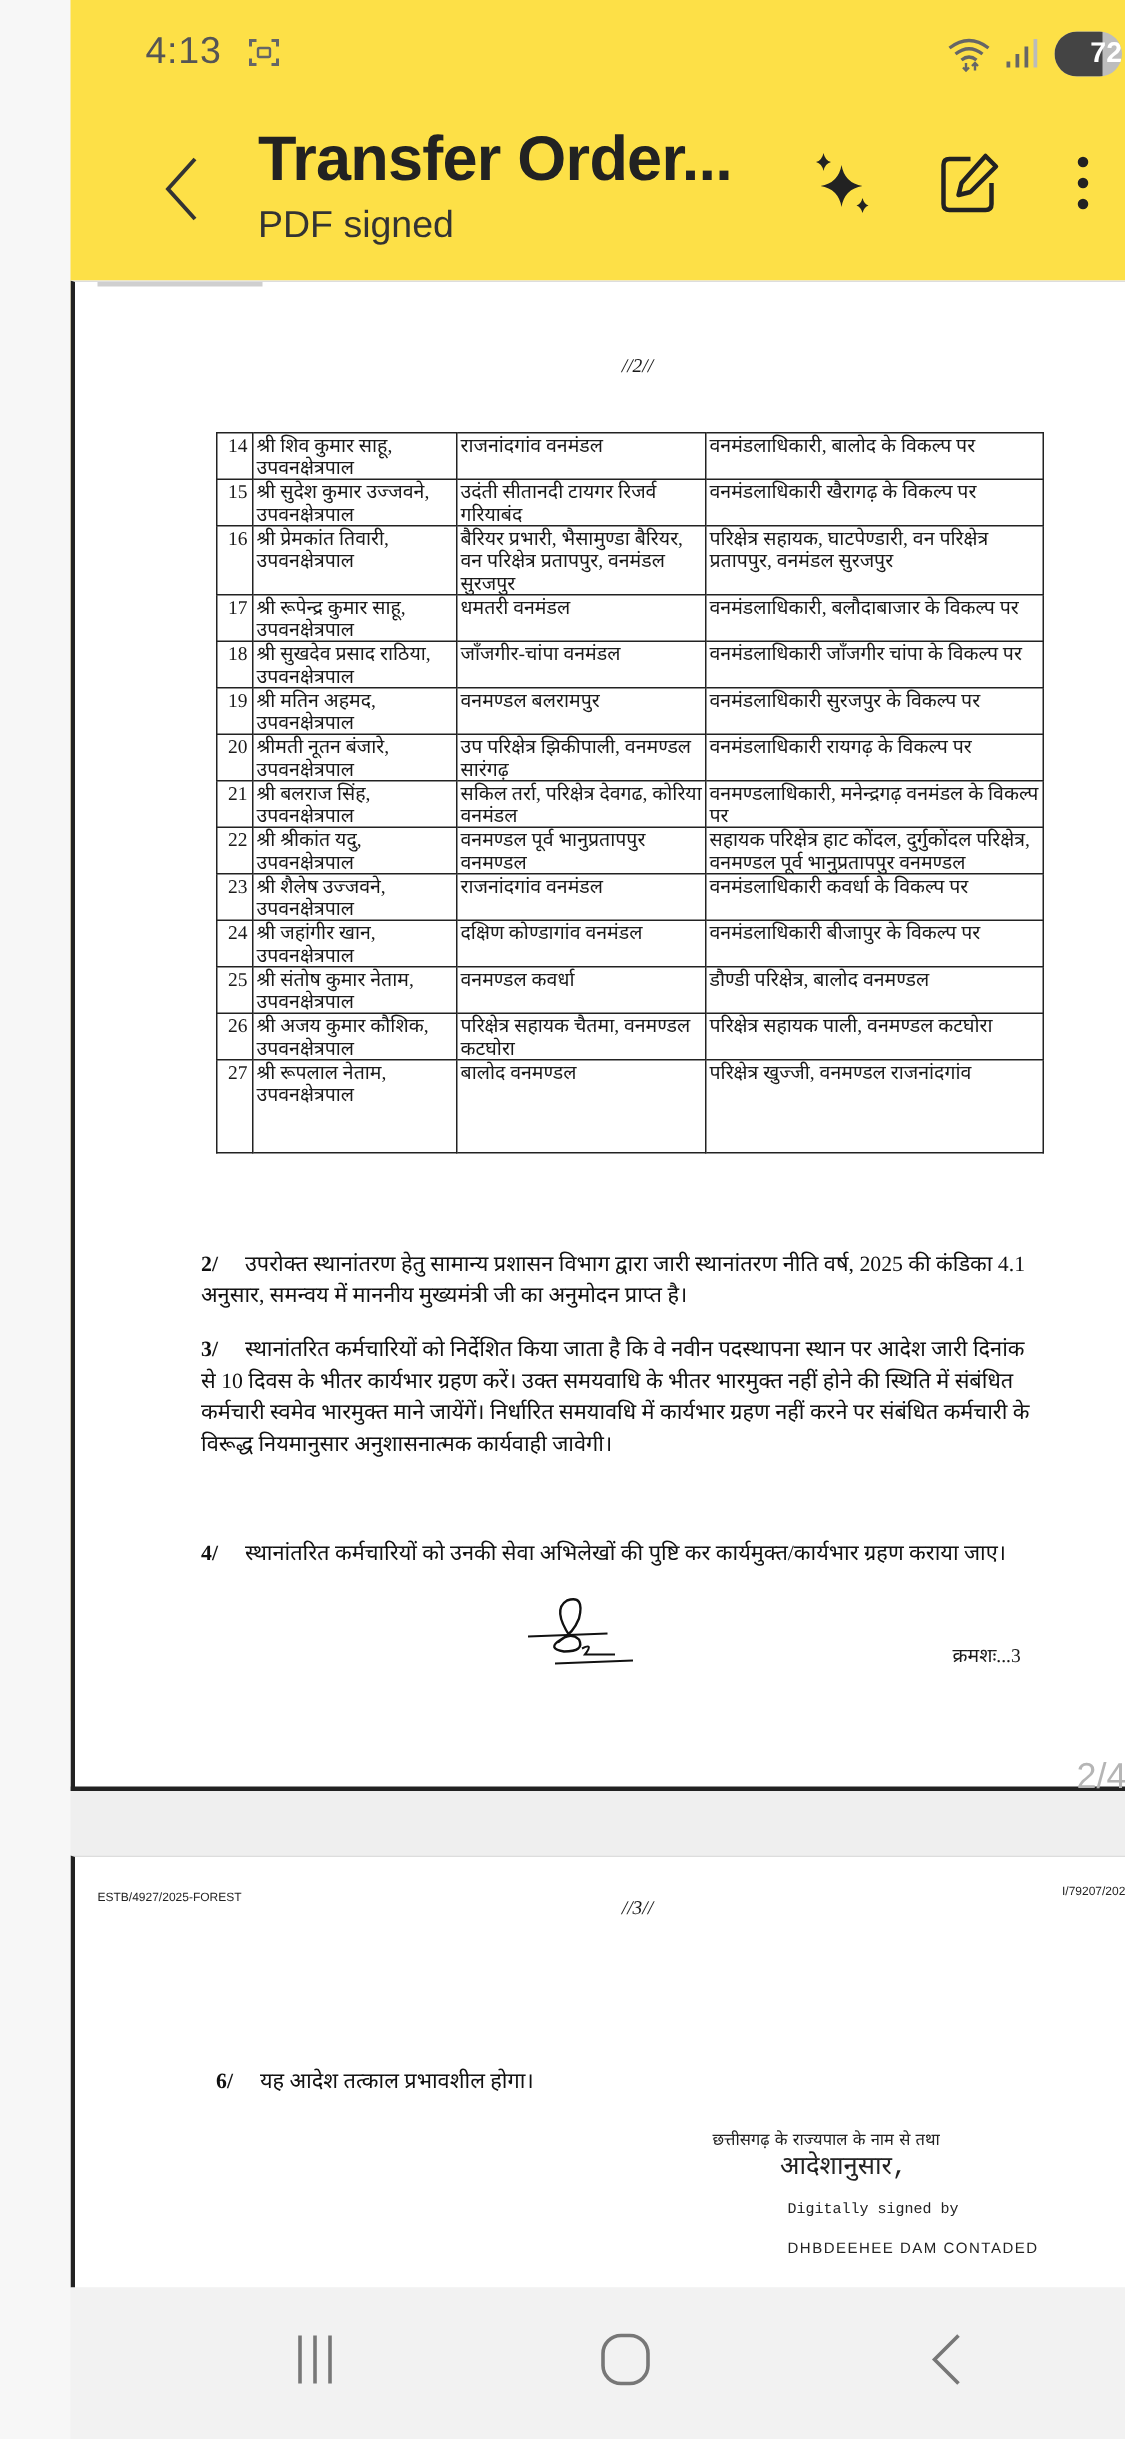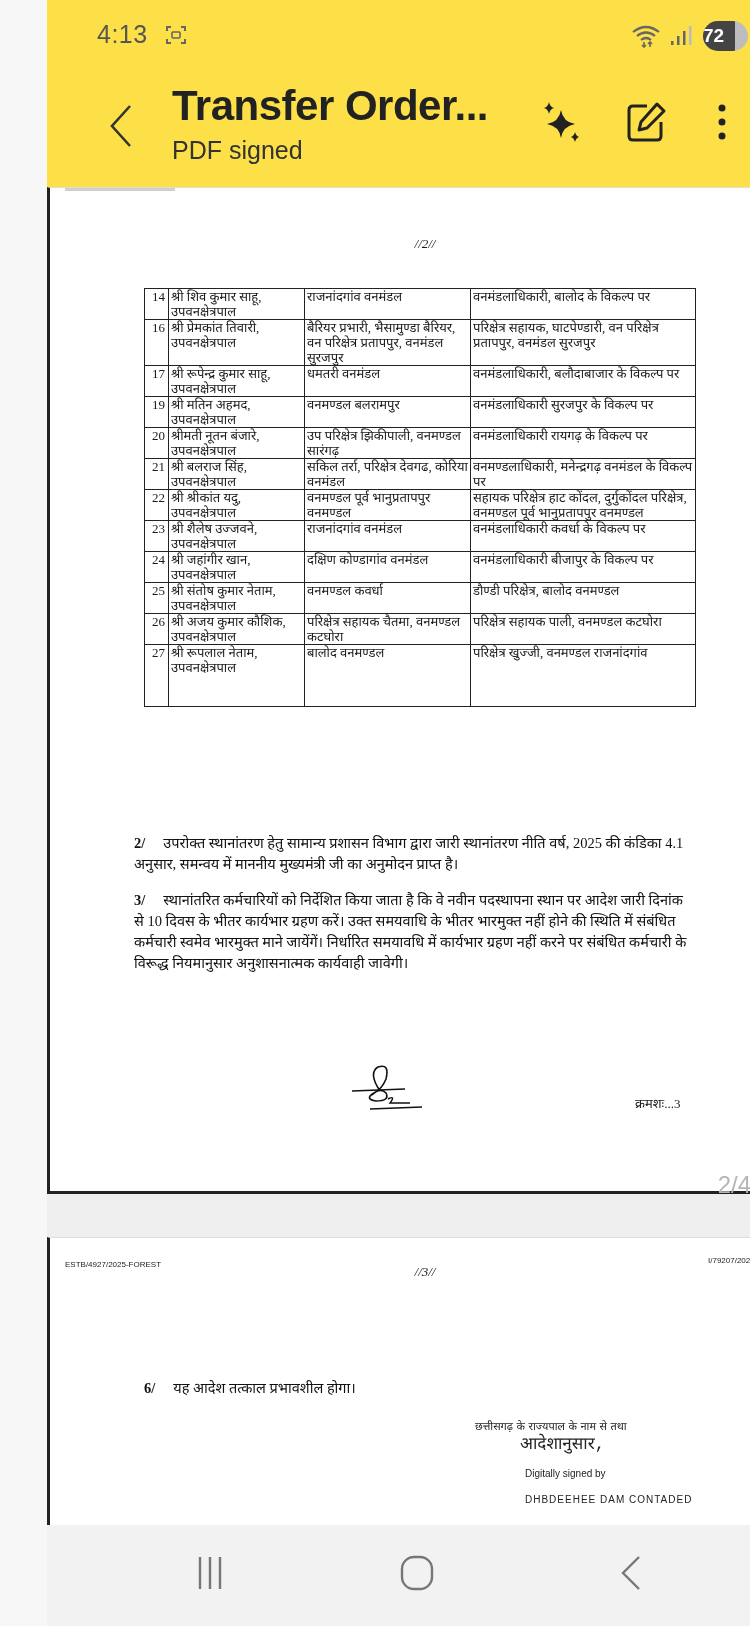--- a/index.html
+++ b/index.html
@@ -7,21 +7,21 @@
   .screen { position: relative; width: 750px; height: 1147px; background: #fde047; margin-left: 47px; }
 
   
   .status-bar { position: absolute; left: 0; top: 0; width: 750px; height: 70px; }
   .status-time { position: absolute; left: 50px; top: 20px; font-size: 25px; color: #555; font-family: "Liberation Sans", sans-serif; letter-spacing: 0.5px; }
   .screenshot-icon { position: absolute; left: 118px; top: 24px; width: 22px; height: 22px; }
   .wifi-icon { position: absolute; left: 584px; top: 24px; width: 30px; height: 24px; }
   .signal-icon { position: absolute; left: 622px; top: 24px; width: 24px; height: 22px; }
   .battery { position: absolute; left: 656px; top: 21px; width: 45px; height: 30px; border-radius: 15px; overflow: hidden; background: #bdbdbd; }
   .battery-fill { position: absolute; left: 0; top: 0; height: 100%; background: #444; }
-  .battery-text { position: absolute; left: 0; top: 0; width: 100%; height: 100%; color: #fff; font-size: 19px; font-weight: bold; text-align: left; line-height: 30px; }
+  .battery-text { position: absolute; left: 0; top: 0; width: 100%; height: 100%; color: #fff; font-size: 19px; font-weight: bold; text-align: right; line-height: 30px; }
 
   
   .app-bar { position: absolute; left: 0; top: 70px; width: 750px; height: 115px; }
   .back-btn { position: absolute; left: 55px; top: 28px; width: 40px; height: 56px; cursor: pointer; }
   .doc-title { position: absolute; left: 125px; top: 12px; font-size: 42px; font-weight: bold; color: #222; letter-spacing: -0.5px; }
   .doc-subtitle { position: absolute; left: 125px; top: 66px; font-size: 25px; color: #333; }
   .ai-btn { position: absolute; left: 494px; top: 30px; width: 42px; height: 44px; cursor: pointer; }
   .edit-btn { position: absolute; left: 578px; top: 30px; width: 42px; height: 44px; cursor: pointer; }
   .more-btn { position: absolute; left: 660px; top: 30px; width: 30px; height: 44px; cursor: pointer; }
 
@@ -51,21 +51,21 @@
   .signature { position: absolute; left: 300px; top: 875px; width: 80px; height: 50px; }
   .kramash { position: absolute; left: 585px; top: 906px; font-family: "Liberation Serif", serif; font-size: 13px; }
   .page-indicator { position: absolute; right: 46px; top: 983px; font-size: 24px; color: #b5b5b5; font-family: "Liberation Sans", sans-serif; }
 
   .ref-left { position: absolute; left: 15px; top: 22px; font-size: 8px; font-family: "Liberation Sans", sans-serif; color: #222; }
   .ref-right { position: absolute; left: 658px; top: 18px; font-size: 8px; font-family: "Liberation Sans", sans-serif; color: #222; }
   .p5 { top: 84px; left: 94px; }
   .p6 { top: 140px; left: 94px; }
   .sign-line1 { position: absolute; left: 425px; top: 180px; font-size: 11px; font-family: "DejaVu Sans", sans-serif; color: #222; }
   .sign-line2 { position: absolute; left: 470px; top: 193px; font-size: 17px; font-family: Liberation Mono, monospace; color: #222; }
-  .digital-sign { position: absolute; left: 475px; top: 230px; font-size: 10px; font-family: Liberation Sans, sans-serif; color: #222; }
+  .digital-sign { position: absolute; left: 475px; top: 230px; font-size: 10px; font-family: Liberation Mono, monospace; color: #222; }
   .digital-sign2 { position: absolute; left: 475px; top: 256px; font-size: 10px; font-family: "Liberation Sans", sans-serif; color: #222; letter-spacing: 1px; }
 
   .scrollbar { position: absolute; left: 722px; top: 368px; width: 8px; height: 373px; background: #dcdcdc; border-radius: 4px; }
 
   
   .nav-bar { position: absolute; left: 0; top: 1525px; width: 750px; height: 101px; background: #f2f2f2; }
   .nav-recents { position: absolute; left: 145px; top: 28px; width: 36px; height: 40px; cursor: pointer; }
   .nav-home { position: absolute; left: 352px; top: 28px; width: 36px; height: 40px; cursor: pointer; }
   .nav-back { position: absolute; left: 568px; top: 28px; width: 30px; height: 40px; cursor: pointer; }
 </style>
@@ -129,30 +129,42 @@
 
       <table class="transfer">
         <tbody id="transfer-body">
             <tr>
               <td class="sn">14</td>
               <td class="name">श्री शिव कुमार साहू, उपवनक्षेत्रपाल</td>
               <td class="from">राजनांदगांव वनमंडल</td>
               <td class="to">वनमंडलाधिकारी, बालोद के विकल्प पर</td>
             </tr>
             <tr>
+              <td class="sn">15</td>
+              <td class="name">श्री सुदेश कुमार उज्जवने, उपवनक्षेत्रपाल</td>
+              <td class="from">उदंती सीतानदी टायगर रिजर्व गरियाबंद</td>
+              <td class="to">वनमंडलाधिकारी खैरागढ़ के विकल्प पर</td>
+            </tr>
+            <tr>
               <td class="sn">16</td>
               <td class="name">श्री प्रेमकांत तिवारी, उपवनक्षेत्रपाल</td>
               <td class="from">बैरियर प्रभारी, भैसामुण्डा बैरियर, वन परिक्षेत्र प्रतापपुर, वनमंडल सुरजपुर</td>
               <td class="to">परिक्षेत्र सहायक, घाटपेण्डारी, वन परिक्षेत्र प्रतापपुर, वनमंडल सुरजपुर</td>
             </tr>
             <tr>
               <td class="sn">17</td>
               <td class="name">श्री रूपेन्द्र कुमार साहू, उपवनक्षेत्रपाल</td>
               <td class="from">धमतरी वनमंडल</td>
               <td class="to">वनमंडलाधिकारी, बलौदाबाजार के विकल्प पर</td>
+            </tr>
+            <tr>
+              <td class="sn">18</td>
+              <td class="name">श्री सुखदेव प्रसाद राठिया, उपवनक्षेत्रपाल</td>
+              <td class="from">जाँजगीर-चांपा वनमंडल</td>
+              <td class="to">वनमंडलाधिकारी जाँजगीर चांपा के विकल्प पर</td>
             </tr>
             <tr>
               <td class="sn">19</td>
               <td class="name">श्री मतिन अहमद, उपवनक्षेत्रपाल</td>
               <td class="from">वनमण्डल बलरामपुर</td>
               <td class="to">वनमंडलाधिकारी सुरजपुर के विकल्प पर</td>
             </tr>
             <tr>
               <td class="sn">20</td>
               <td class="name">श्रीमती नूतन बंजारे, उपवनक्षेत्रपाल</td>
@@ -199,20 +211,21 @@
               <td class="sn">27</td>
               <td class="name">श्री रूपलाल नेताम, उपवनक्षेत्रपाल</td>
               <td class="from">बालोद वनमण्डल</td>
               <td class="to">परिक्षेत्र खुज्जी, वनमण्डल राजनांदगांव</td>
             </tr>
           </tbody>
       </table>
 
       <div class="para p2"><span class="num">2/</span><span>उपरोक्त स्थानांतरण हेतु सामान्य प्रशासन विभाग द्वारा जारी स्थानांतरण नीति वर्ष, 2025 की कंडिका 4.1 अनुसार, समन्वय में माननीय मुख्यमंत्री जी का अनुमोदन प्राप्त है।</span></div>
       <div class="para p3"><span class="num">3/</span><span>स्थानांतरित कर्मचारियों को निर्देशित किया जाता है कि वे नवीन पदस्थापना स्थान पर आदेश जारी दिनांक से 10 दिवस के भीतर कार्यभार ग्रहण करें। उक्त समयवाधि के भीतर भारमुक्त नहीं होने की स्थिति में संबंधित कर्मचारी स्वमेव भारमुक्त माने जायेंगें। निर्धारित समयावधि में कार्यभार ग्रहण नहीं करने पर संबंधित कर्मचारी के विरूद्ध नियमानुसार अनुशासनात्मक कार्यवाही जावेगी।</span></div>
+      <div class="para p4"><span class="num">4/</span><span>स्थानांतरित कर्मचारियों को उनकी सेवा अभिलेखों की पुष्टि कर कार्यमुक्त/कार्यभार ग्रहण कराया जाए।</span></div>
 
       <svg class="signature" viewBox="0 0 80 50">
         <path d="M30 28 Q18 10 28 4 Q40 0 36 16 Q32 26 24 30 Q14 36 26 38 Q40 38 36 30 Q30 24 22 32" stroke="#111" stroke-width="1.6" fill="none"></path>
         <path d="M2 28 L55 26" stroke="#111" stroke-width="1.4" fill="none"></path>
         <path d="M38 36 Q46 32 40 40 L60 40 M20 46 L72 44" stroke="#111" stroke-width="1.4" fill="none"></path>
       </svg>
       <div class="kramash">क्रमशः...3</div>
       <div class="page-indicator">2/4</div>
     </div>
 

